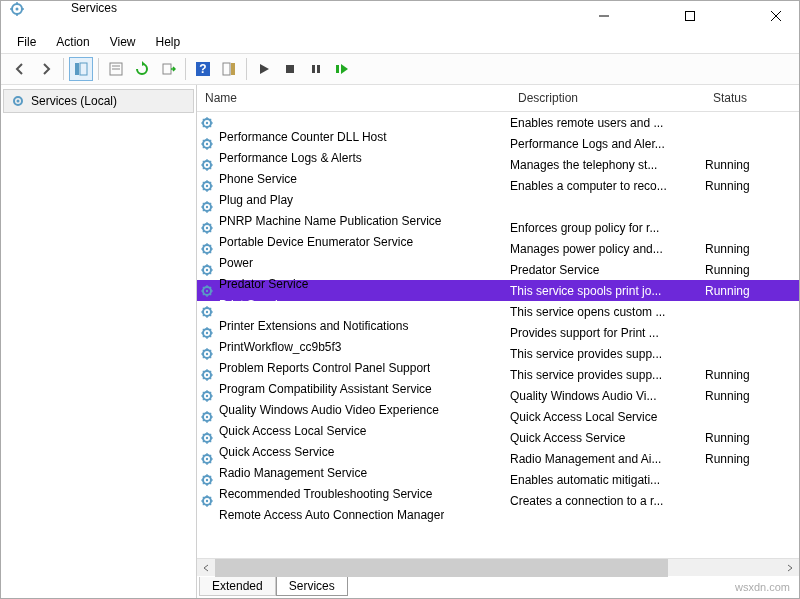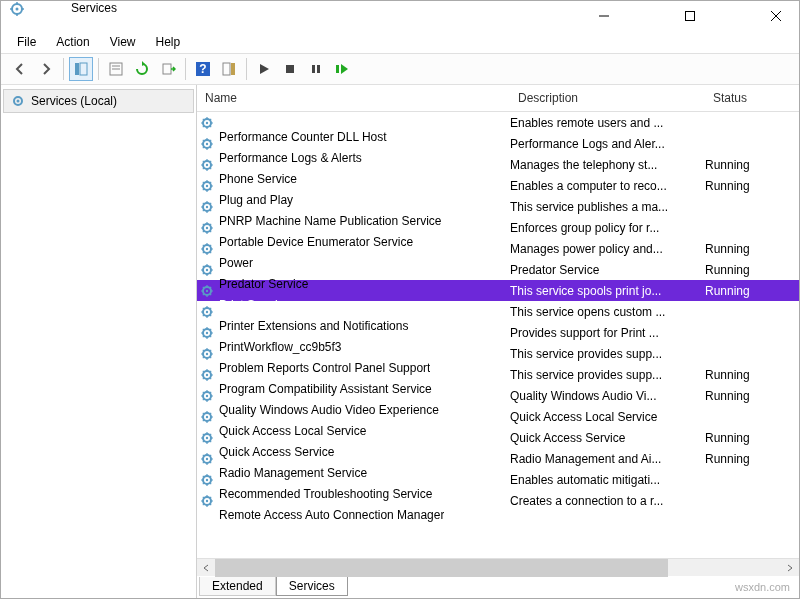--- a/index.html
+++ b/index.html
@@ -296,21 +296,20 @@
                     <line x1="12" y1="8" x2="14" y2="8"></line>
                     <line x1="3.8" y1="3.8" x2="5.2" y2="5.2"></line>
                     <line x1="10.8" y1="10.8" x2="12.2" y2="12.2"></line>
                     <line x1="12.2" y1="3.8" x2="10.8" y2="5.2"></line>
                     <line x1="5.2" y1="10.8" x2="3.8" y2="12.2"></line>
                   </g>
                 </svg>
               </span>
               <span class="nm">PNRP Machine Name Publication Service</span>
             </div>
-            <div class="c-desc">This service publishes a ma...</div>
             <div class="c-status"></div>
           </div>
           <div class="row">
             <div class="c-name">
               <span class="gear-icon">
                 <svg viewBox="0 0 16 16" width="16" height="16">
                   <circle cx="8" cy="8" r="4" fill="none" stroke="#5a9bc4" stroke-width="2"></circle>
                   <circle cx="8" cy="8" r="1.2" fill="#5a9bc4"></circle>
                   <g stroke="#5a9bc4" stroke-width="1.2">
                     <line x1="8" y1="2" x2="8" y2="4"></line>

